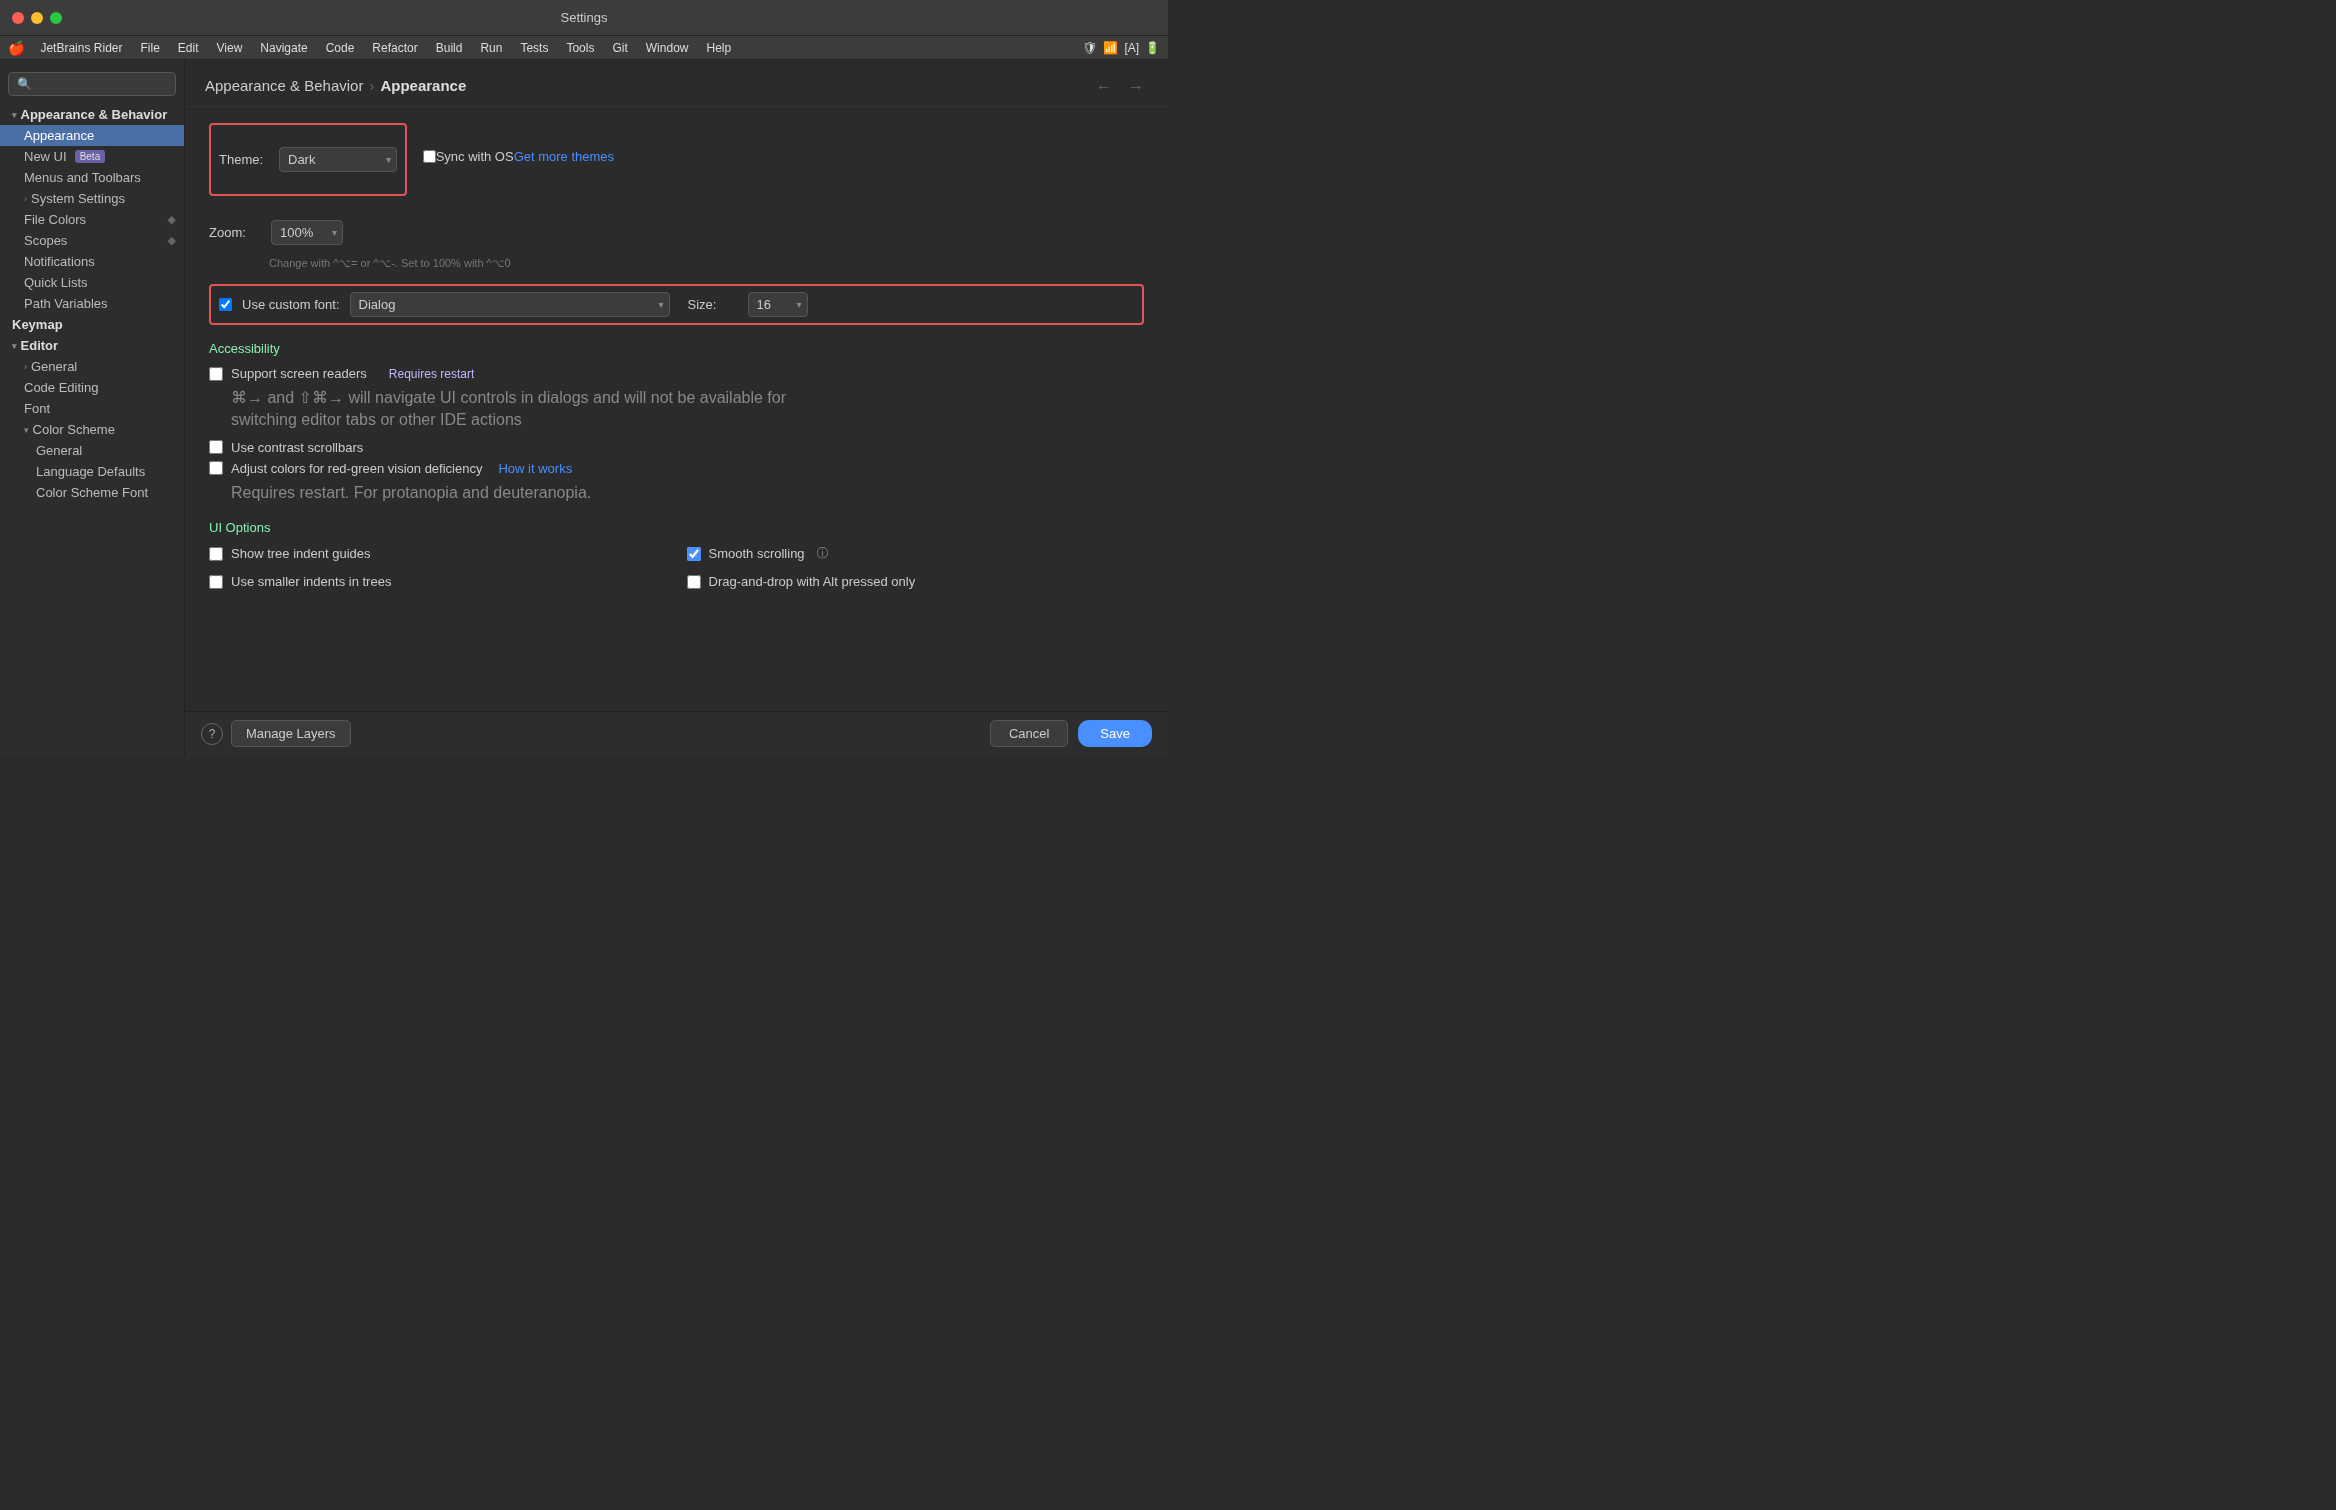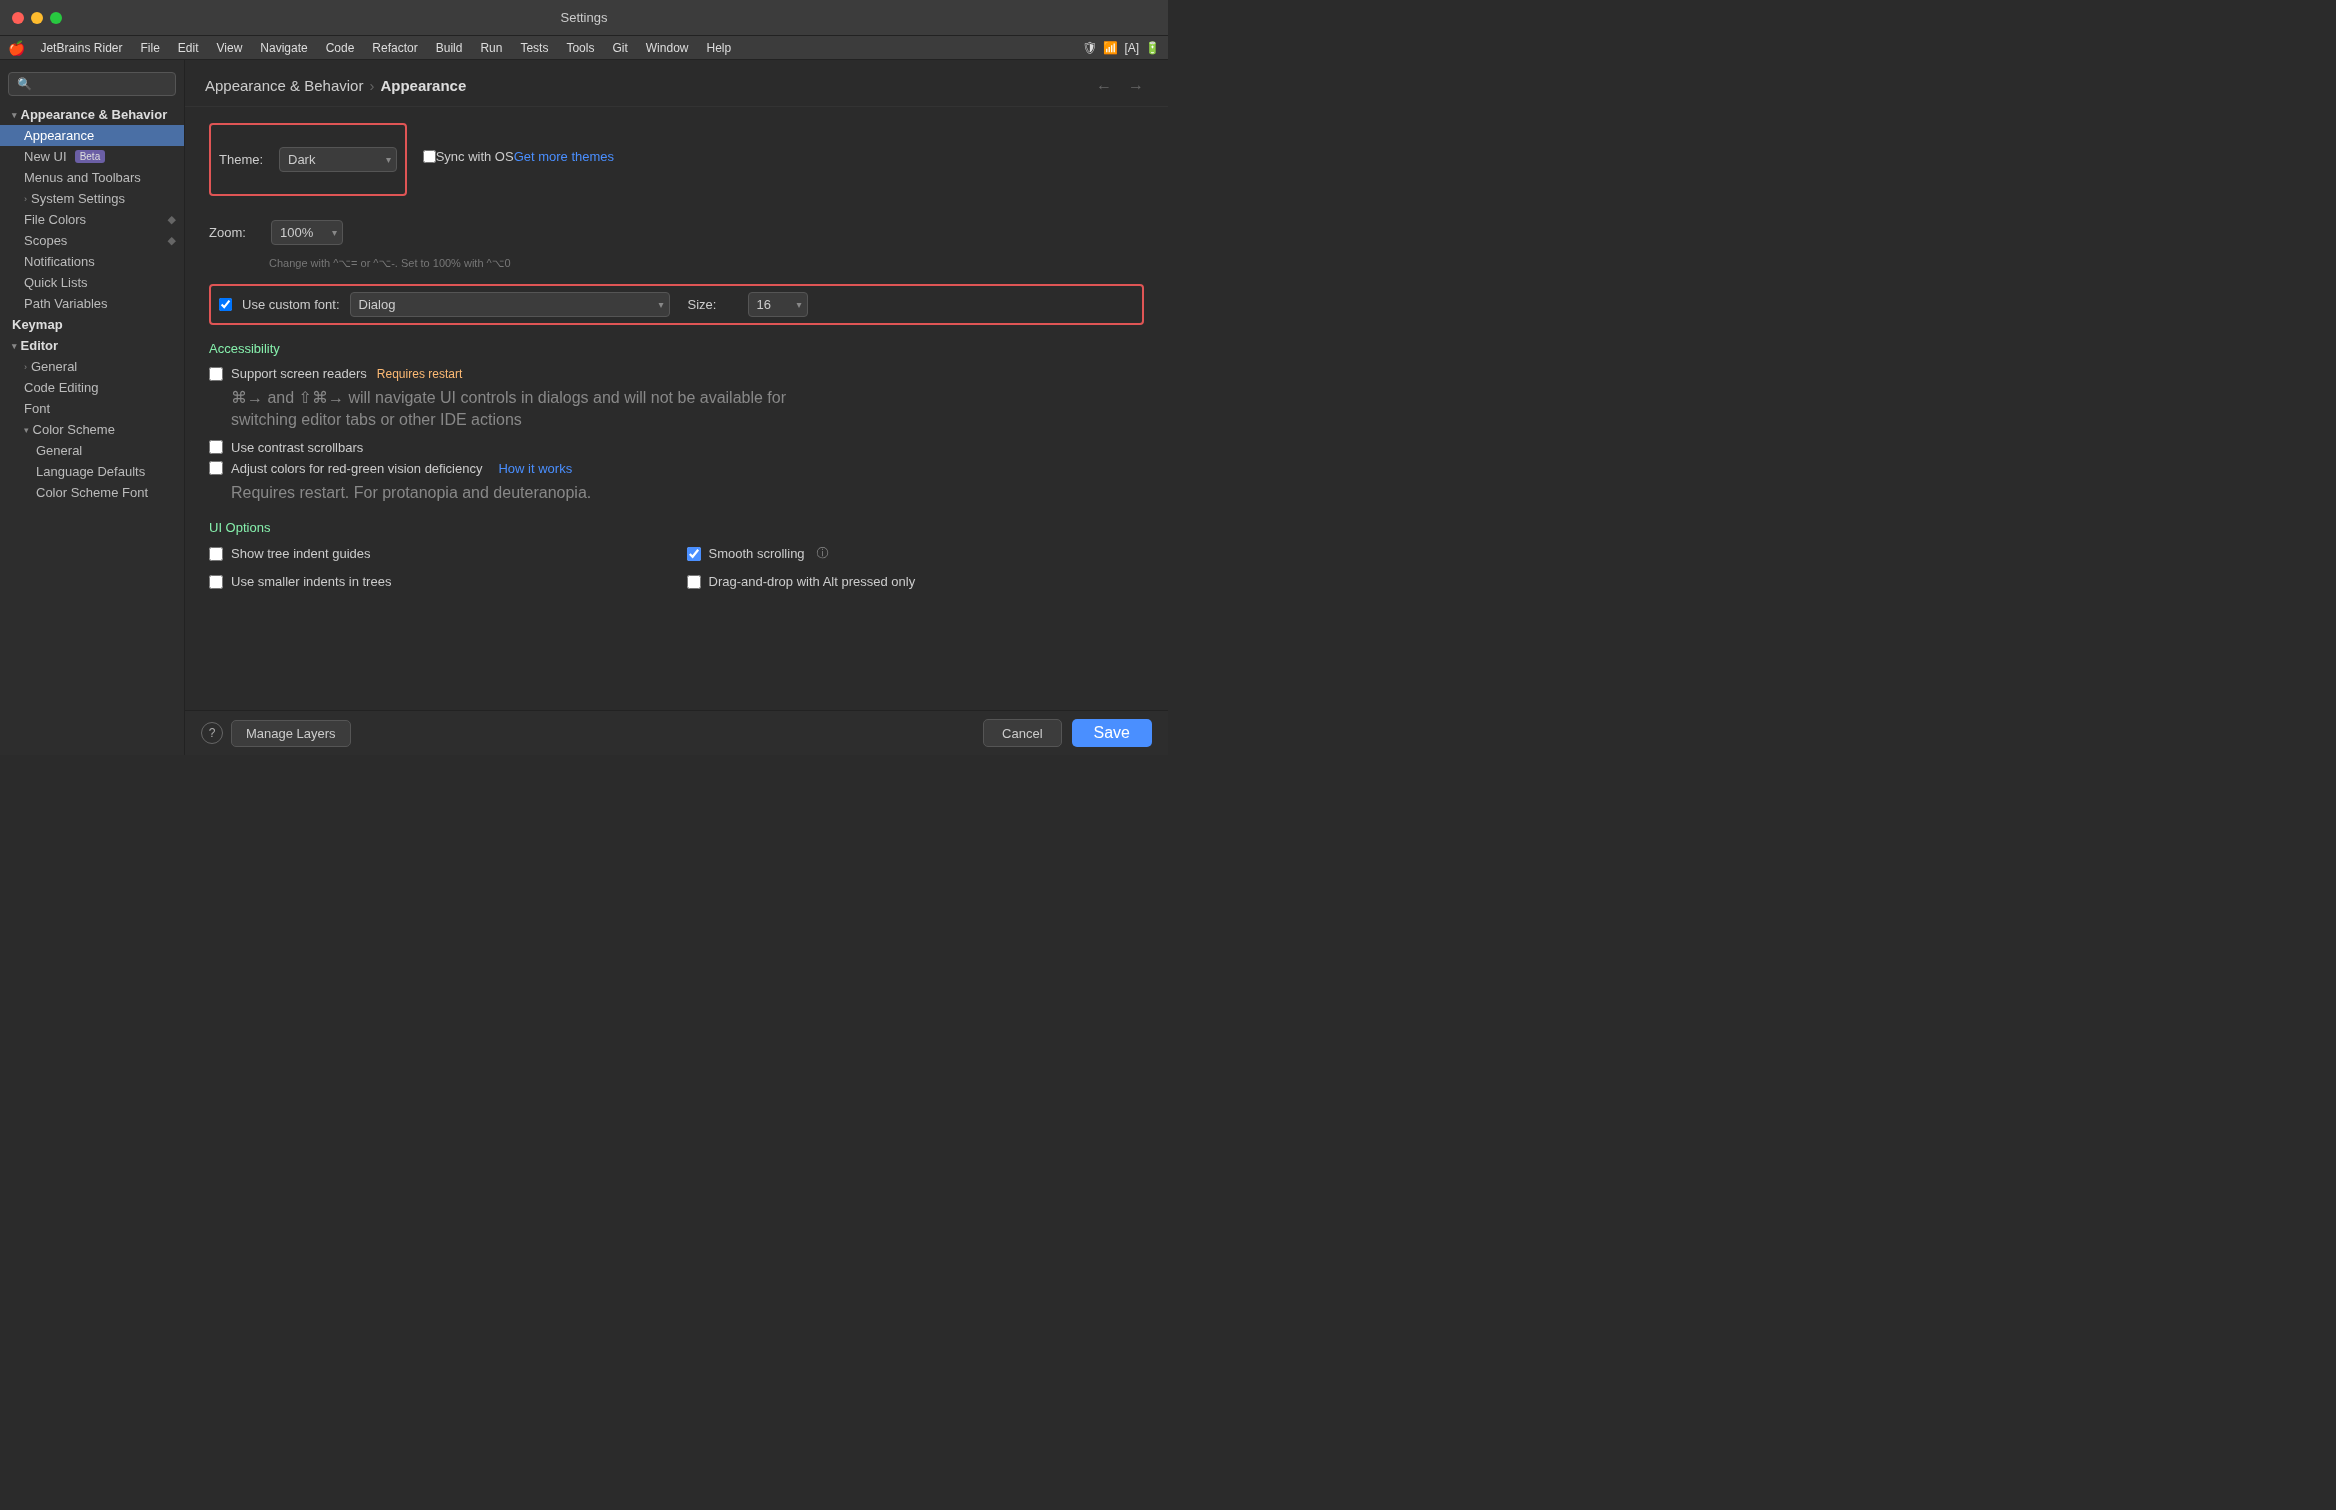--- a/index.html
+++ b/index.html
@@ -300,25 +300,25 @@
       border: 1px solid #555;
       border-radius: 5px;
       color: #ccc;
       padding: 5px 18px;
       cursor: pointer;
       font-size: 13px;
     }
     .save-btn {
       background: #4a8fff;
       border: none;
-      border-radius: 5px;
+      border-radius: 11px;
       color: #fff;
       padding: 5px 22px;
       cursor: pointer;
-      font-size: 16px;
+      font-size: 13px;
       font-weight: 500;
     }
 
     
     .font-highlight-box {
       border: 2px solid #e05555;
       border-radius: 4px;
       padding: 6px 8px;
       display: flex;
       align-items: center;
@@ -537,21 +537,21 @@
             </select>
             <span class="select-arrow">▾</span>
           </div>
         </div>
 
         <div class="section-title">Accessibility</div>
 
         <div class="checkbox-row">
           <input type="checkbox" id="screen-readers" style="">
           <label for="screen-readers" class="checkbox-label">Support screen readers</label>
-          <span style="color:#fdba74;font-size:12px;margin-left:2px;">Requires restart</span>
+          <span style="color:#c4b5fd;font-size:12px;margin-left:14px;">Requires restart</span>
         </div>
         <div class="checkbox-note">
           ⌘→ and ⇧⌘→ will navigate UI controls in dialogs and will not be available for<br>switching editor tabs or other IDE actions
         </div>
 
         <div class="checkbox-row">
           <input type="checkbox" id="contrast-scrollbars" style="">
           <label for="contrast-scrollbars" class="checkbox-label">Use contrast scrollbars</label>
         </div>
 

